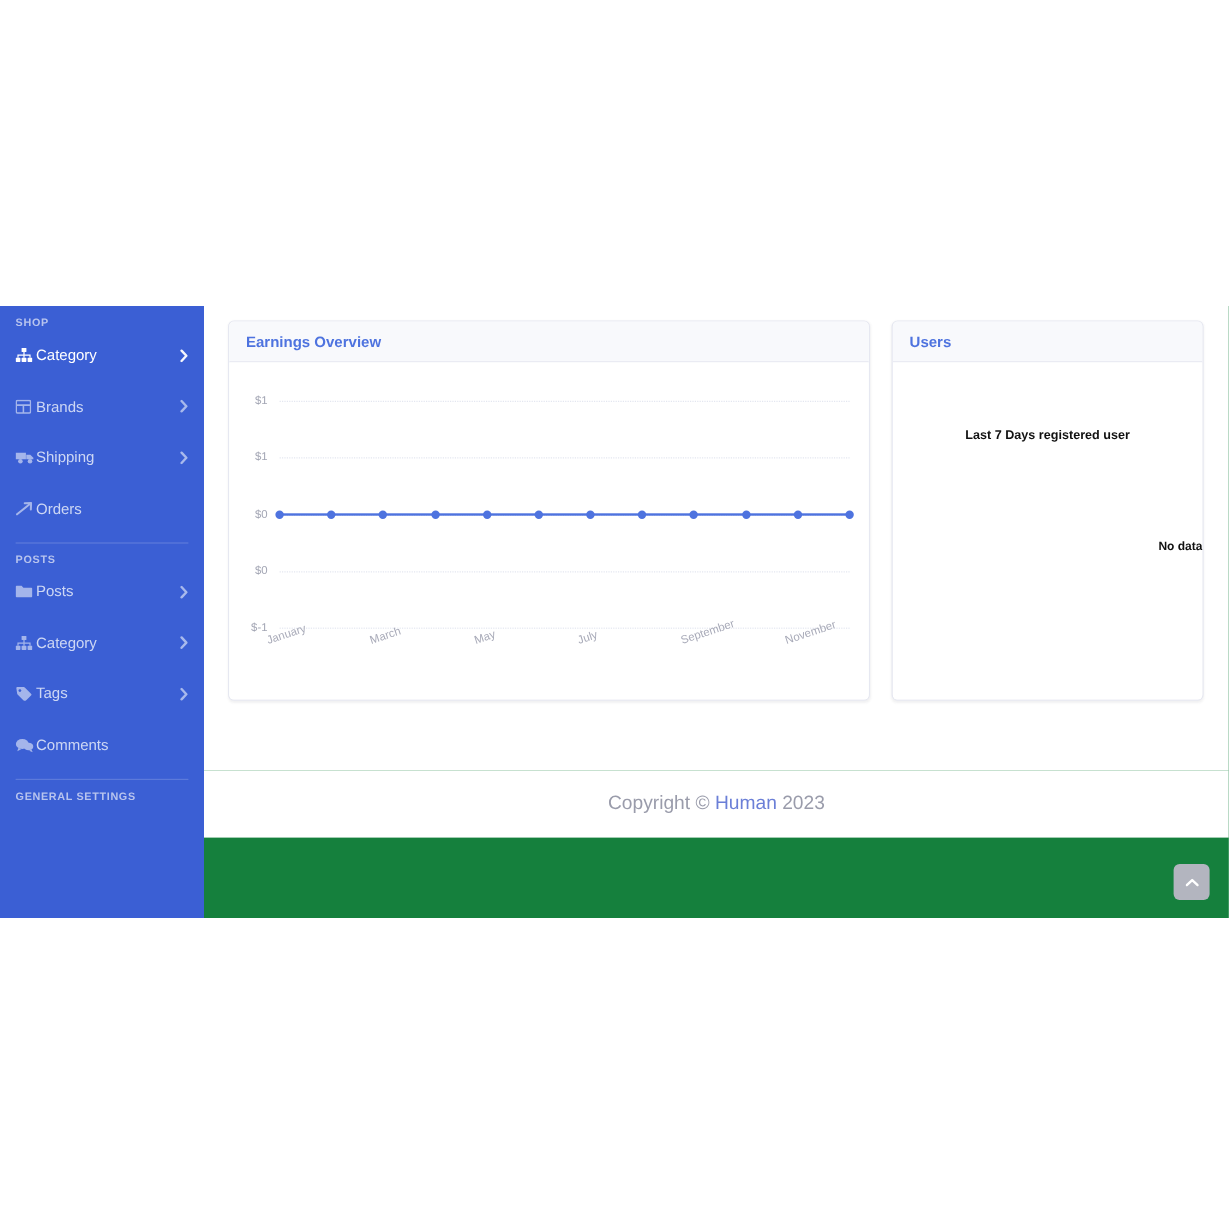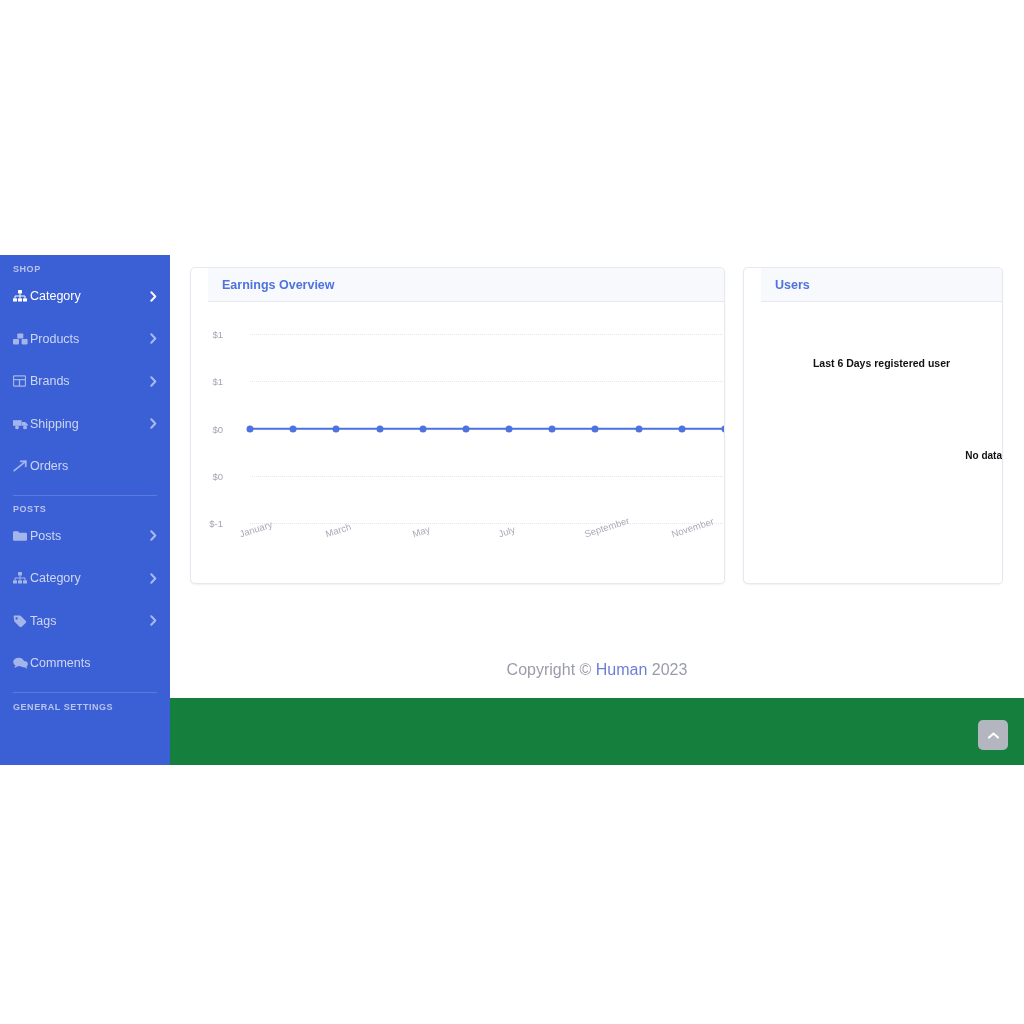--- a/index.html
+++ b/index.html
@@ -93,21 +93,20 @@
     padding: 12px 20px 0 20px;
   }
   #cards-row { display: flex; gap: 18px; }
 
   .card {
     background: #ffffff;
     border: 1px solid #e6e8f1;
     border-radius: 5px;
     box-shadow: 0 1px 2px rgba(58,59,69,0.07);
     overflow: hidden;
-    padding-left: 17px;
   }
   .card-header {
     background: #f8f9fc;
     border-bottom: 1px solid #e6e8f1;
     height: 34px;
     display: flex;
     align-items: center;
     padding: 0 14px;
   }
   .card-title {
@@ -221,33 +220,20 @@
         <span class="nav-icon">
           <svg width="14" height="12" viewBox="0 0 14 12">
             <rect x="5" y="0" width="4" height="3.4" rx="0.5" fill="currentColor"></rect>
             <rect x="0" y="8.2" width="4" height="3.4" rx="0.5" fill="currentColor"></rect>
             <rect x="5" y="8.2" width="4" height="3.4" rx="0.5" fill="currentColor"></rect>
             <rect x="10" y="8.2" width="4" height="3.4" rx="0.5" fill="currentColor"></rect>
             <path d="M7 3.4 L7 6 M2 8.2 L2 6 L12 6 L12 8.2 M7 6 L7 8.2" stroke="currentColor" stroke-width="1" fill="none"></path>
           </svg>
         </span>
         <span class="nav-label">Category</span>
-        <span class="nav-chev"><svg width="7" height="11" viewBox="0 0 7 11">
-            <path d="M1.3 1.2 L5.3 5.5 L1.3 9.8" fill="none" stroke="currentColor" stroke-width="2" stroke-linecap="round" stroke-linejoin="round"></path>
-          </svg></span>
-      </div>
-      <div class="nav-item">
-        <span class="nav-icon">
-          <svg width="15" height="12" viewBox="0 0 15 12">
-            <rect x="0" y="6" width="6" height="5.4" rx="0.8" fill="currentColor"></rect>
-            <rect x="8.6" y="6" width="6" height="5.4" rx="0.8" fill="currentColor"></rect>
-            <rect x="4.3" y="0.4" width="6" height="5.1" rx="0.8" fill="currentColor"></rect>
-          </svg>
-        </span>
-        <span class="nav-label">Products</span>
         <span class="nav-chev"><svg width="7" height="11" viewBox="0 0 7 11">
             <path d="M1.3 1.2 L5.3 5.5 L1.3 9.8" fill="none" stroke="currentColor" stroke-width="2" stroke-linecap="round" stroke-linejoin="round"></path>
           </svg></span>
       </div>
       <div class="nav-item">
         <span class="nav-icon">
           <svg width="13" height="12" viewBox="0 0 13 12">
             <rect x="0.5" y="0.8" width="12" height="10.4" rx="1" fill="none" stroke="currentColor" stroke-width="1.3"></rect>
             <path d="M0.5 4.6 H12.5 M6.5 4.6 V11.2" stroke="currentColor" stroke-width="1.3" fill="none"></path>
           </svg>
@@ -377,21 +363,21 @@
                 <div class="x-tick-label" style="left: 461.818px; top: 227px;">November</div>
               </div>
           </div>
         </section>
 
         <section class="card" id="users-card">
           <div class="card-header">
             <span class="card-title">Users</span>
           </div>
           <div class="card-body">
-            <div id="users-subtitle">Last 6 Days registered user</div>
+            <div id="users-subtitle">Last 7 Days registered user</div>
             <div id="users-nodata">No data</div>
           </div>
         </section>
 
       </div>
     </div>
 
     <footer id="footer">
       <div id="footer-text">
         <span>Copyright © </span><span id="footer-brand">Human</span><span> 2023</span>

